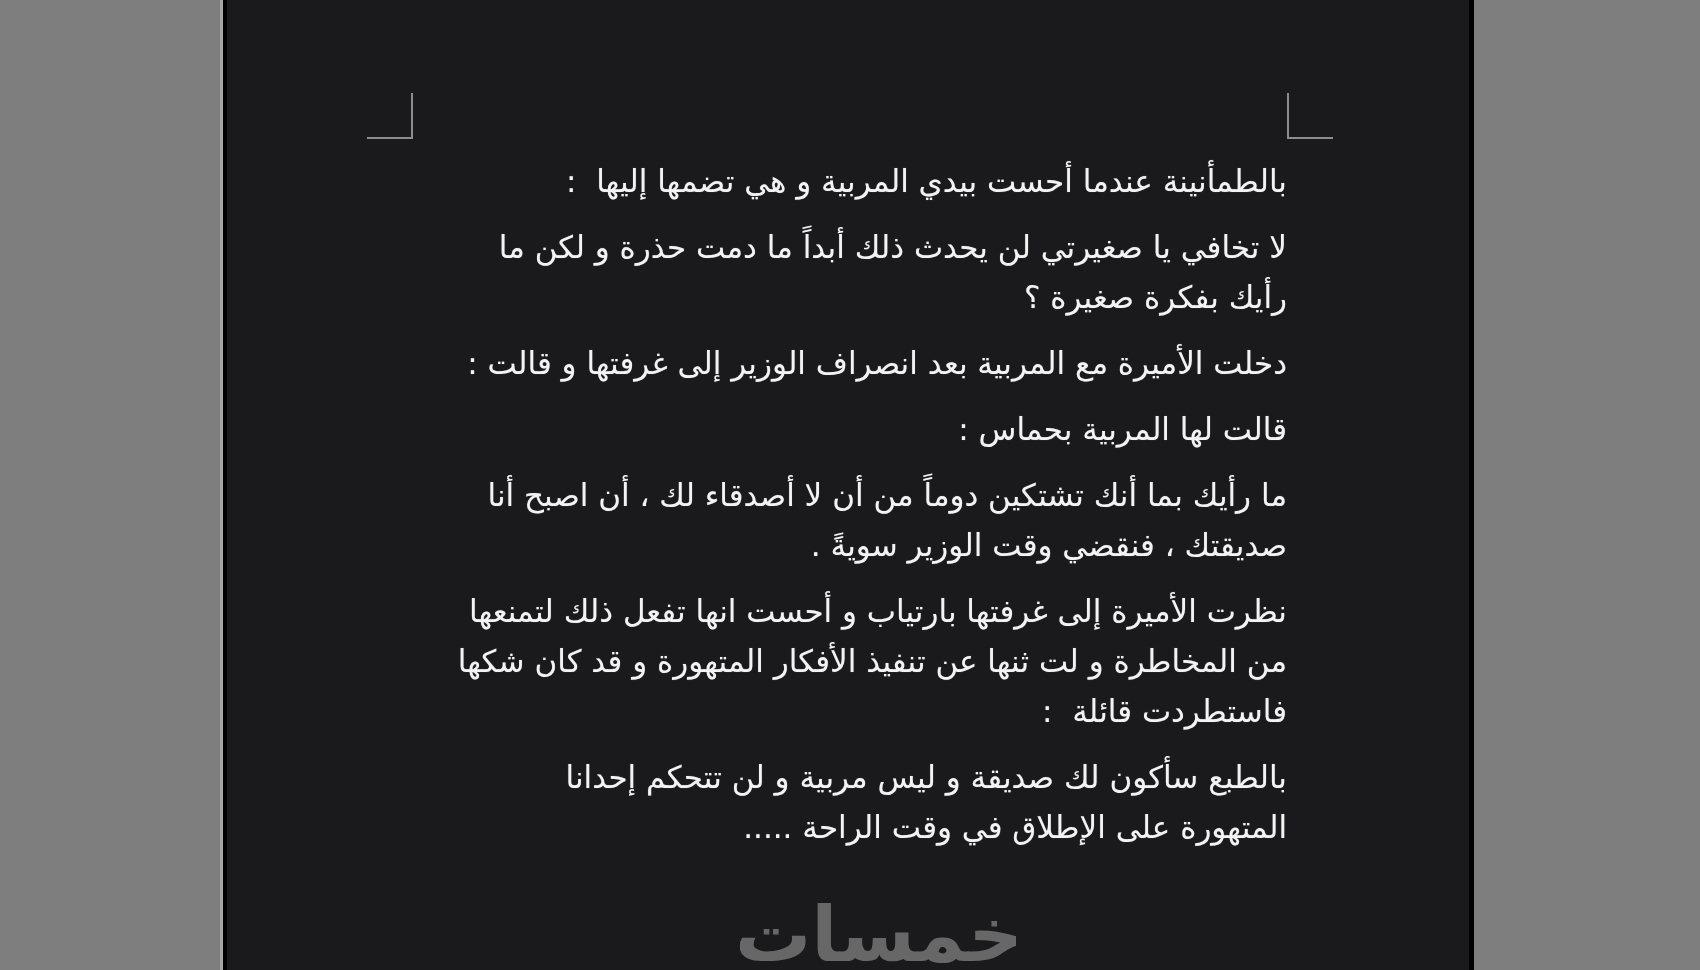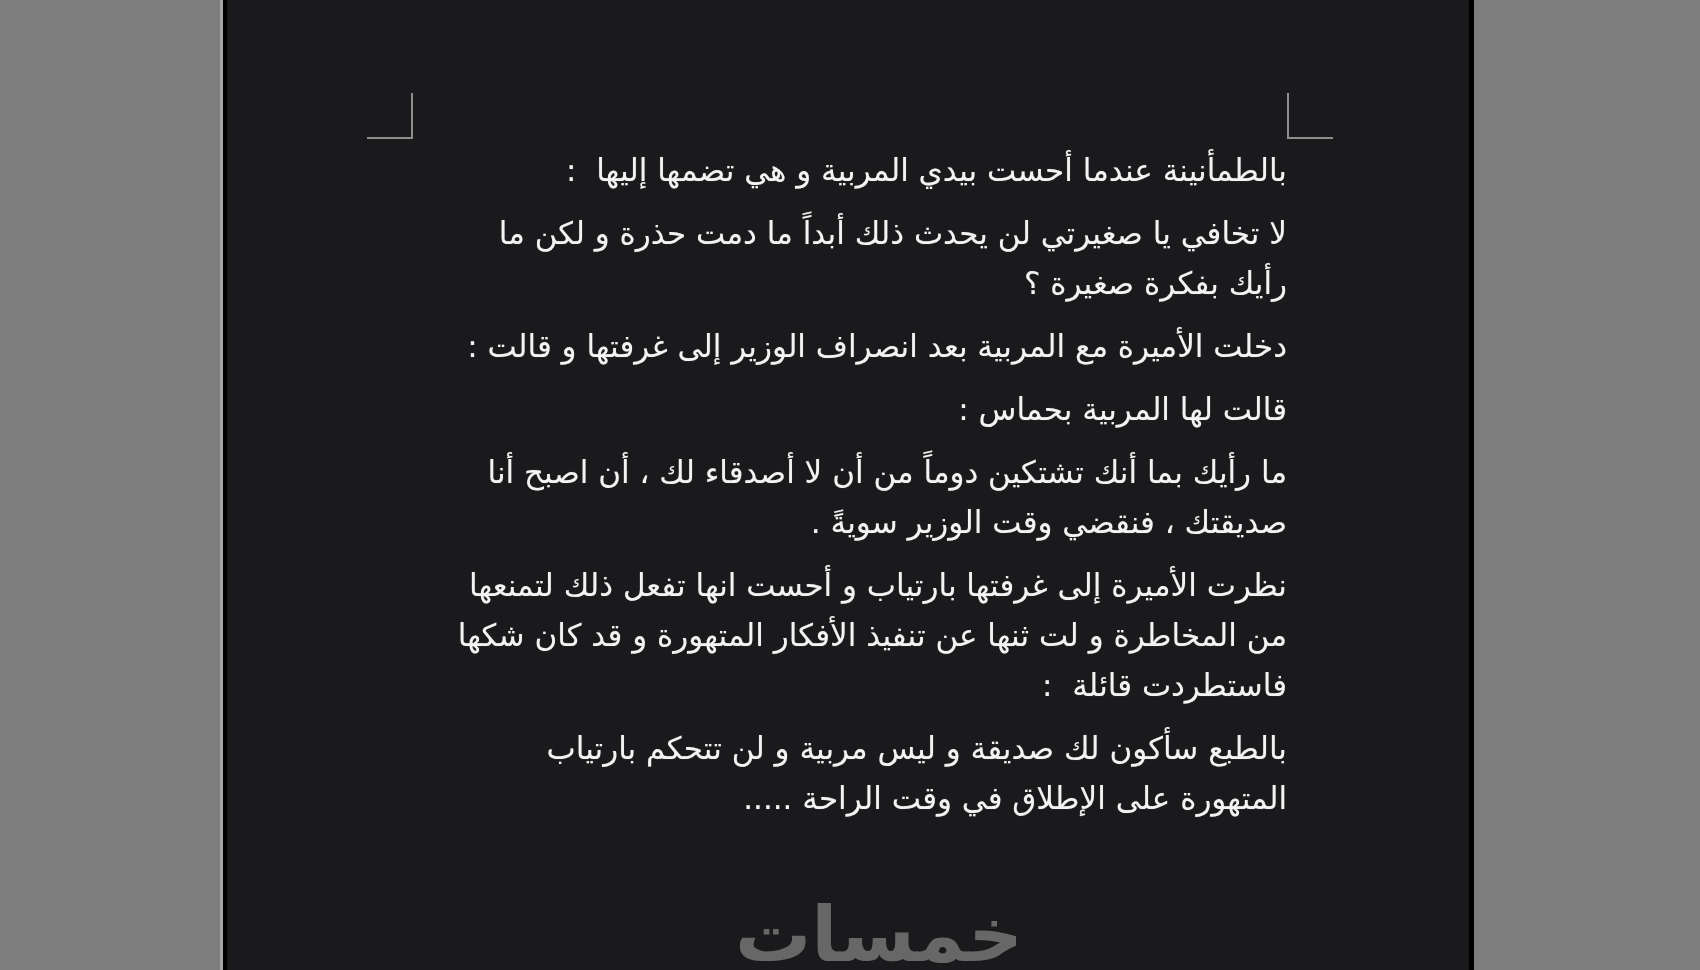--- a/index.html
+++ b/index.html
@@ -71,21 +71,21 @@
     right: 413px;   
     left: 270px;
     direction: rtl;
     text-align: right;
     color: #f3f3f3;
     font-size: 31px;
     line-height: 50px;
     z-index: 2;
     text-shadow: 0 0 1px rgba(255,255,255,0.35);
   }
-  .paragraph { margin: 5px 0 13px 0; text-align: right; }
+  .paragraph { margin: 16px 0 13px 0; text-align: right; }
   .text-line { white-space: pre; }
   .watermark {
     position: absolute;
     left: 735px;
     top: 897px;
     direction: rtl;
     font-size: 76px;
     font-weight: bold;
     letter-spacing: 3px;
     color: #707070;
@@ -125,20 +125,20 @@
       <div class="paragraph">
         <div class="text-line">ما رأيك بما أنك تشتكين دوماً من أن لا أصدقاء لك ، أن اصبح أنا</div>
         <div class="text-line">صديقتك ، فنقضي وقت الوزير سويةً .</div>
       </div>
       <div class="paragraph">
         <div class="text-line">نظرت الأميرة إلى غرفتها بارتياب و أحست انها تفعل ذلك لتمنعها</div>
         <div class="text-line">من المخاطرة و لت ثنها عن تنفيذ الأفكار المتهورة و قد كان شكها</div>
         <div class="text-line">فاستطردت قائلة  :</div>
       </div>
       <div class="paragraph">
-        <div class="text-line">بالطبع سأكون لك صديقة و ليس مربية و لن تتحكم بارتياب</div>
+        <div class="text-line">بالطبع سأكون لك صديقة و ليس مربية و لن تتحكم إحدانا</div>
         <div class="text-line">المتهورة على الإطلاق في وقت الراحة .....</div>
       </div>
     </div>
 
   <div class="watermark">خمسات</div>
 
 </div>
 
 </body></html>

